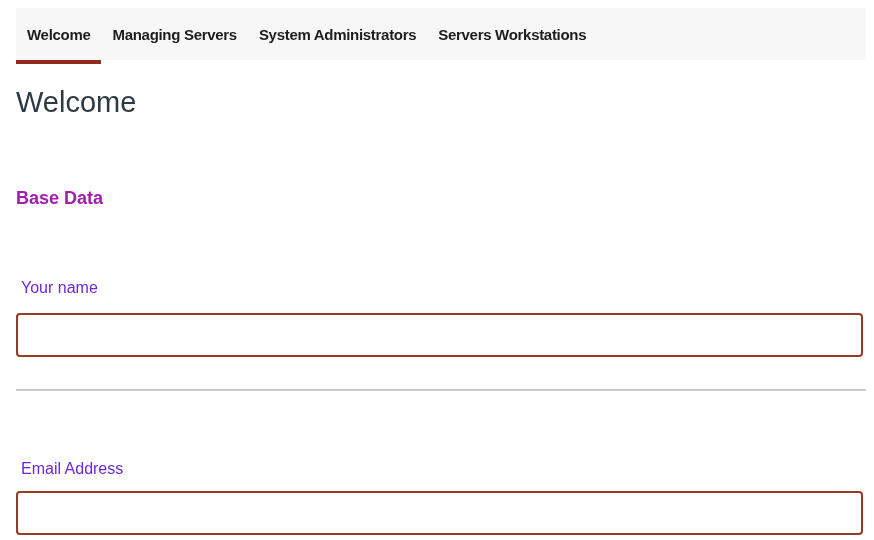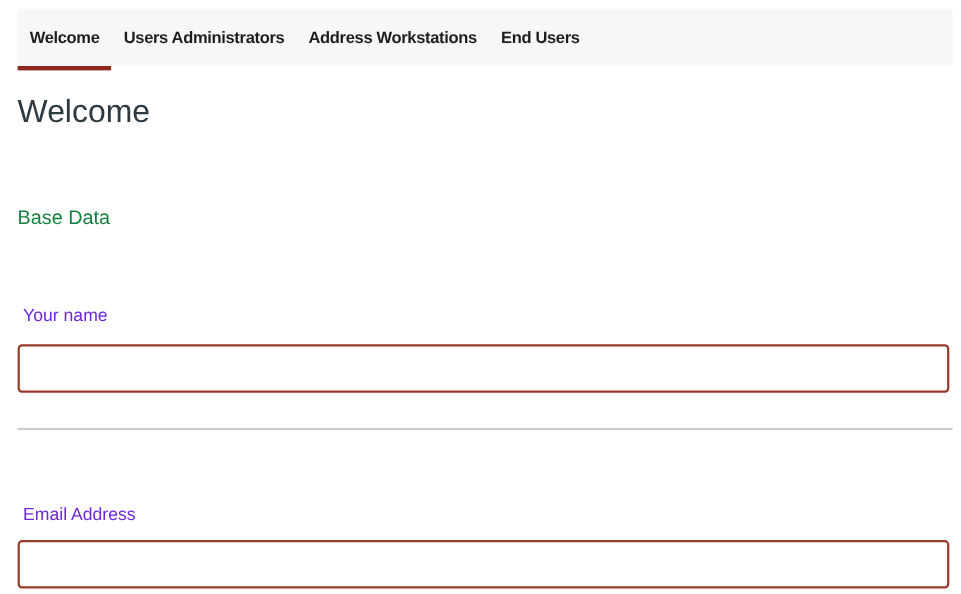--- a/index.html
+++ b/index.html
@@ -49,23 +49,23 @@
   h1.page-title {
     margin: 26px 8px 0 16px;
     font-size: 29px;
     font-weight: 400;
     line-height: 33px;
     color: #2e3a42;
   }
   h2.section-heading {
     margin: 68px 8px 0 16px;
     font-size: 18px;
-    font-weight: 400;
+    font-weight: 700;
     line-height: 23px;
-    color: #15803d;
+    color: #a21caf;
   }
 
   
   .field {
     margin: 67px 11px 0 16px;
   }
   .field + hr + .field {
   }
   .field-label {
     display: block;
@@ -102,23 +102,23 @@
   }
   hr.divider.last {
     margin-top: 30px;
   }
 </style>
 </head>
 <body>
 
 <nav class="tabbar">
   <div class="tab active">Welcome</div>
-  <div class="tab">Users Administrators</div>
-  <div class="tab">Address Workstations</div>
-  <div class="tab">End Users</div>
+  <div class="tab">Managing Servers</div>
+  <div class="tab">System Administrators</div>
+  <div class="tab">Servers Workstations</div>
 </nav>
 
 <h1 class="page-title">Welcome</h1>
 
 <h2 class="section-heading">Base Data</h2>
 
 <div class="field">
   <label class="field-label">Your name</label>
   <input type="text" class="text-input" value="" style="">
 </div>

